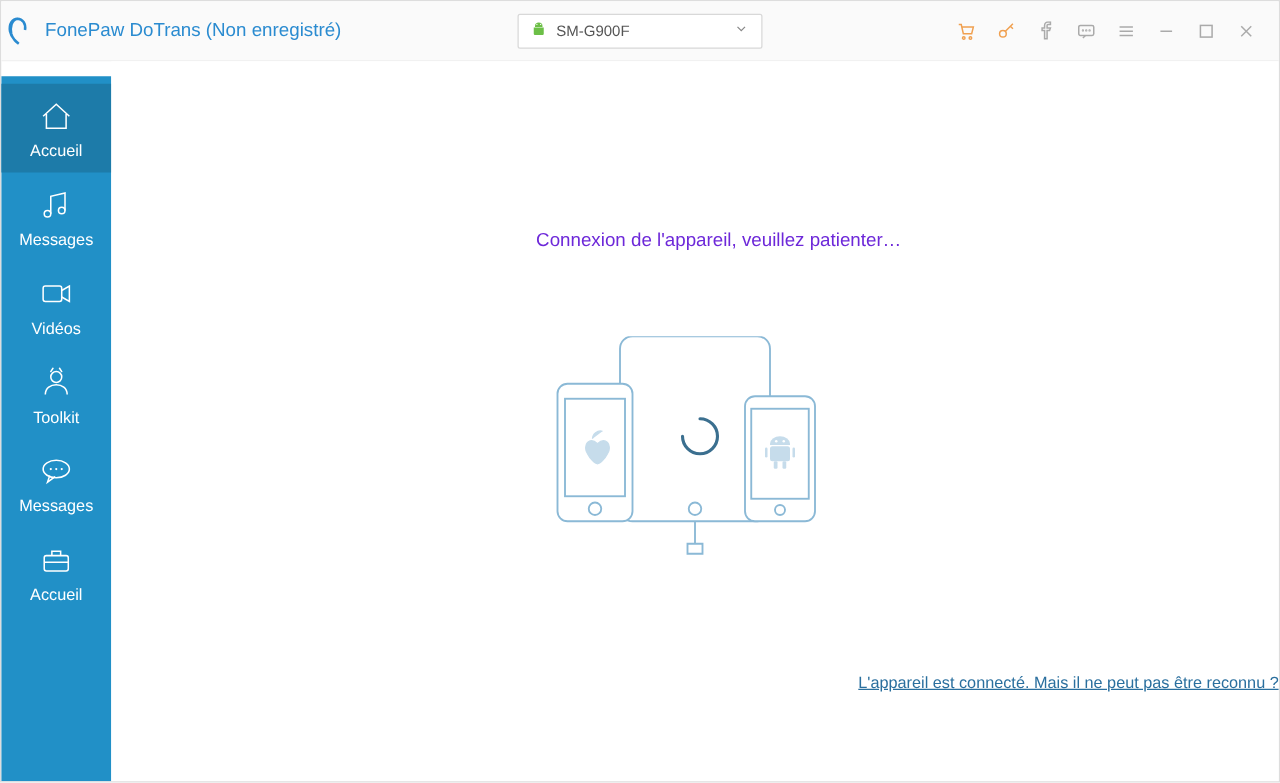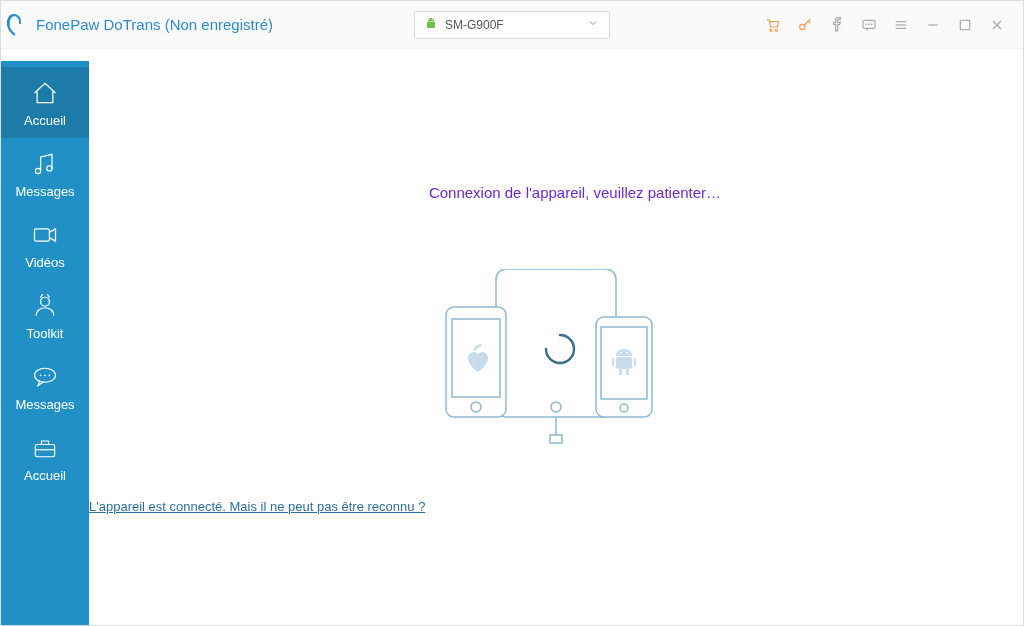--- a/index.html
+++ b/index.html
@@ -114,23 +114,23 @@
     position: absolute;
     top: 220px;
     left: 50%;
     transform: translateX(-50%);
     width: 260px;
     height: 180px;
     color: #8bb9d6;
   }
   .help-link {
     position: absolute;
-    top: 448px;
+    top: 488px;
     left: 0; right: 0;
-    text-align: left;
+    text-align: right;
   }
   .help-link a, .help-link span {
     color: #2a6f9e;
     font-size: 13px;
     text-decoration: underline;
     cursor: pointer;
   }
 </style>
 </head>
 <body>

